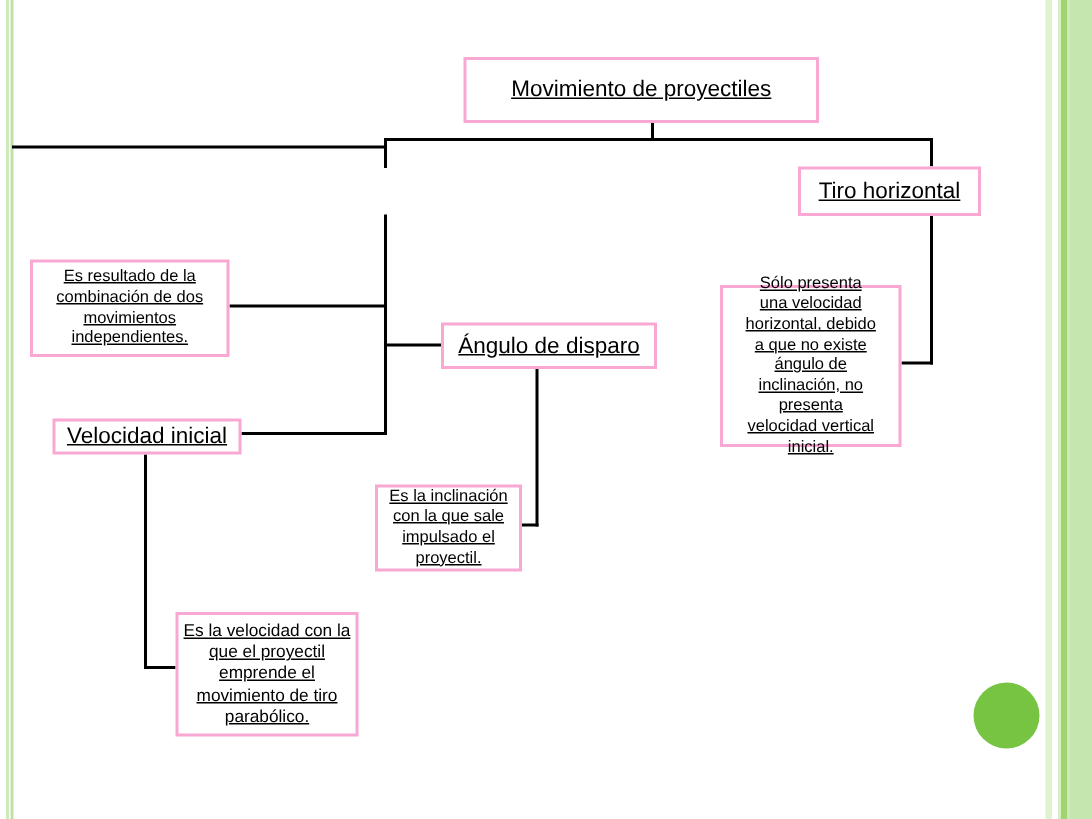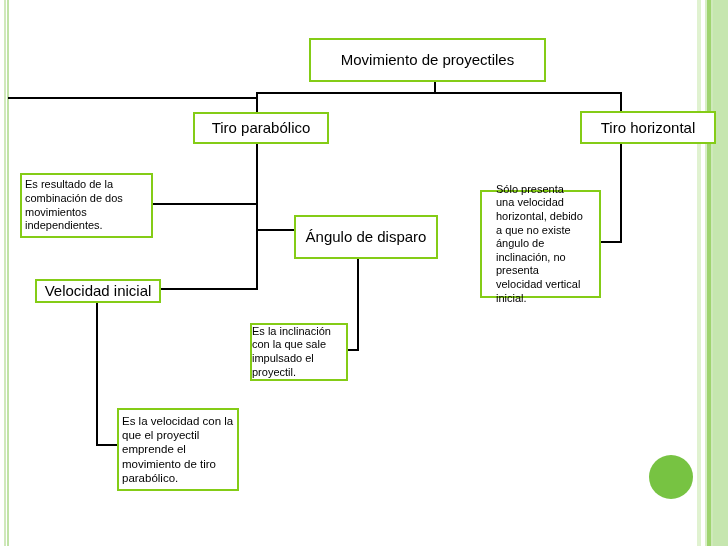--- a/index.html
+++ b/index.html
@@ -25,32 +25,33 @@
       #cfe9ba 14px,#cfe9ba 16px,
       #c6e6af 16px,#c6e6af 31px);
   }
   .circle{
     position:absolute;left:649px;top:455px;width:44px;height:44px;
     border-radius:50%;background:#77c342;
   }
   
   .node{
     position:absolute;box-sizing:border-box;
-    background:#fff;border:2px solid #84cc16;
+    background:#fff;border:2px solid #f9a8d4;
     display:flex;align-items:center;justify-content:center;
-    text-align:left;
+    text-align:center;
+    text-decoration:underline;
   }
   .f-big{font-size:15px;line-height:1.15;}
   .f-sm{font-size:11px;line-height:1.24;}
   .n-main{left:309px;top:38px;width:237px;height:44px;}
   .n-parab{left:193px;top:112px;width:136px;height:32px;}
-  .n-horiz{left:580px;top:111px;width:136px;height:33px;}
+  .n-horiz{left:532px;top:111px;width:122px;height:33px;}
   .n-result{left:20px;top:173px;width:133px;height:65px;padding:2px 3px;}
   .n-velini{left:35px;top:279px;width:126px;height:24px;}
-  .n-angulo{left:294px;top:215px;width:144px;height:44px;}
+  .n-angulo{left:294px;top:215px;width:144px;height:31px;}
   .n-solo{left:480px;top:190px;width:121px;height:108px;padding:2px 14px;}
   .n-inclin{left:250px;top:323px;width:98px;height:58px;padding:2px 0;}
   .n-esvel{left:117px;top:408px;width:122px;height:83px;padding:2px 3px;font-size:11.5px;}
   
   .line{position:absolute;background:#000;}
   .h{height:2px;}
   .v{width:2px;}
 </style>
 </head>
 <body>
@@ -73,21 +74,20 @@
   <div class="line h" style="left:159px;top:288px;width:99px;"></div>
   <div class="line v" style="left:96px;top:302px;height:144px;"></div>
   <div class="line h" style="left:96px;top:444px;width:23px;"></div>
   <div class="line v" style="left:357px;top:245px;height:106px;"></div>
   <div class="line h" style="left:346px;top:349px;width:13px;"></div>
   <div class="line v" style="left:620px;top:143px;height:100px;"></div>
   <div class="line h" style="left:599px;top:241px;width:23px;"></div>
 
   <div class="node n-main f-big">Movimiento de proyectiles</div>
 
-  <div class="node n-parab f-big">Tiro parabólico</div>
 
   <div class="node n-horiz f-big">Tiro horizontal</div>
 
   <div class="node n-velini f-big">Velocidad inicial</div>
 
   <div class="node n-result f-sm">Es resultado de la combinación de dos movimientos independientes.</div>
 
   <div class="node n-angulo f-big">Ángulo de disparo</div>
 
   <div class="node n-solo f-sm">Sólo presenta una velocidad horizontal, debido a que no existe ángulo de inclinación, no presenta velocidad vertical inicial.</div>

